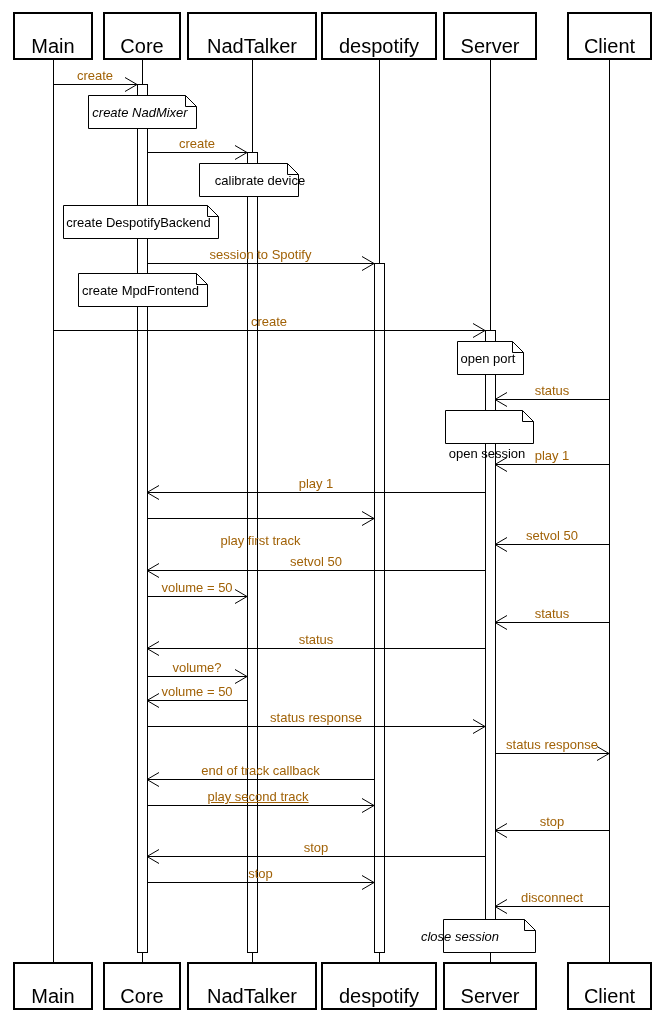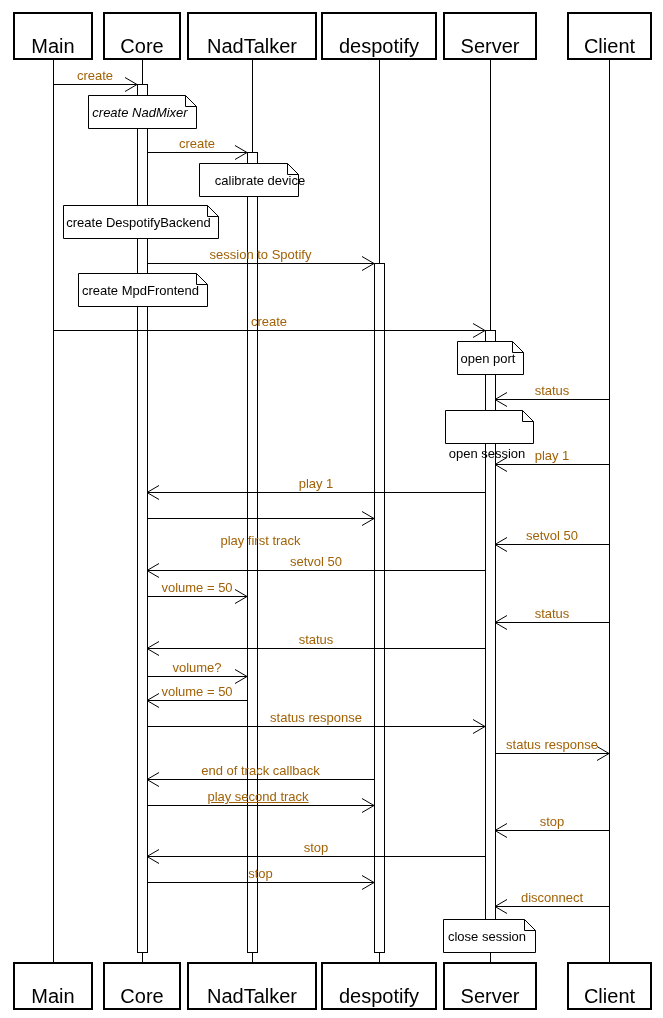--- a/index.html
+++ b/index.html
@@ -221,21 +221,21 @@
       <div class="msg-label" style="left: 552px; top: 829px;">stop</div>
       <div class="msg-label" style="left: 316px; top: 855px;">stop</div>
       <div class="msg-label" style="left: 260.5px; top: 881px;">stop</div>
       <div class="msg-label" style="left: 552px; top: 905px;">disconnect</div>
       <div class="note-label" style="left: 140px; top: 112.5px; font-style: italic;">create NadMixer</div>
       <div class="note-label" style="left: 246.5px; top: 180.5px; padding-left: 27px;">calibrate device</div>
       <div class="note-label" style="left: 138.5px; top: 222.5px;">create DespotifyBackend</div>
       <div class="note-label" style="left: 140.5px; top: 290.5px;">create MpdFrontend</div>
       <div class="note-label" style="left: 488px; top: 358.5px;">open port</div>
       <div class="note-label" style="left: 487px; top: 427.5px; margin-top: 26px;">open session</div>
-      <div class="note-label" style="left: 487px; top: 936.5px;">close session</div>
+      <div class="note-label" style="left: 460px; top: 936.5px; font-style: italic;">close session</div>
       <div class="pbox" style="left: 13px; top: 12px; width: 80px; height: 48px;">
         <span>Main</span>
       </div>
       <div class="pbox" style="left: 13px; top: 962px; width: 80px; height: 48px;">
         <span>Main</span>
       </div>
       <div class="pbox" style="left: 103px; top: 12px; width: 78px; height: 48px;">
         <span>Core</span>
       </div>
       <div class="pbox" style="left: 103px; top: 962px; width: 78px; height: 48px;">

